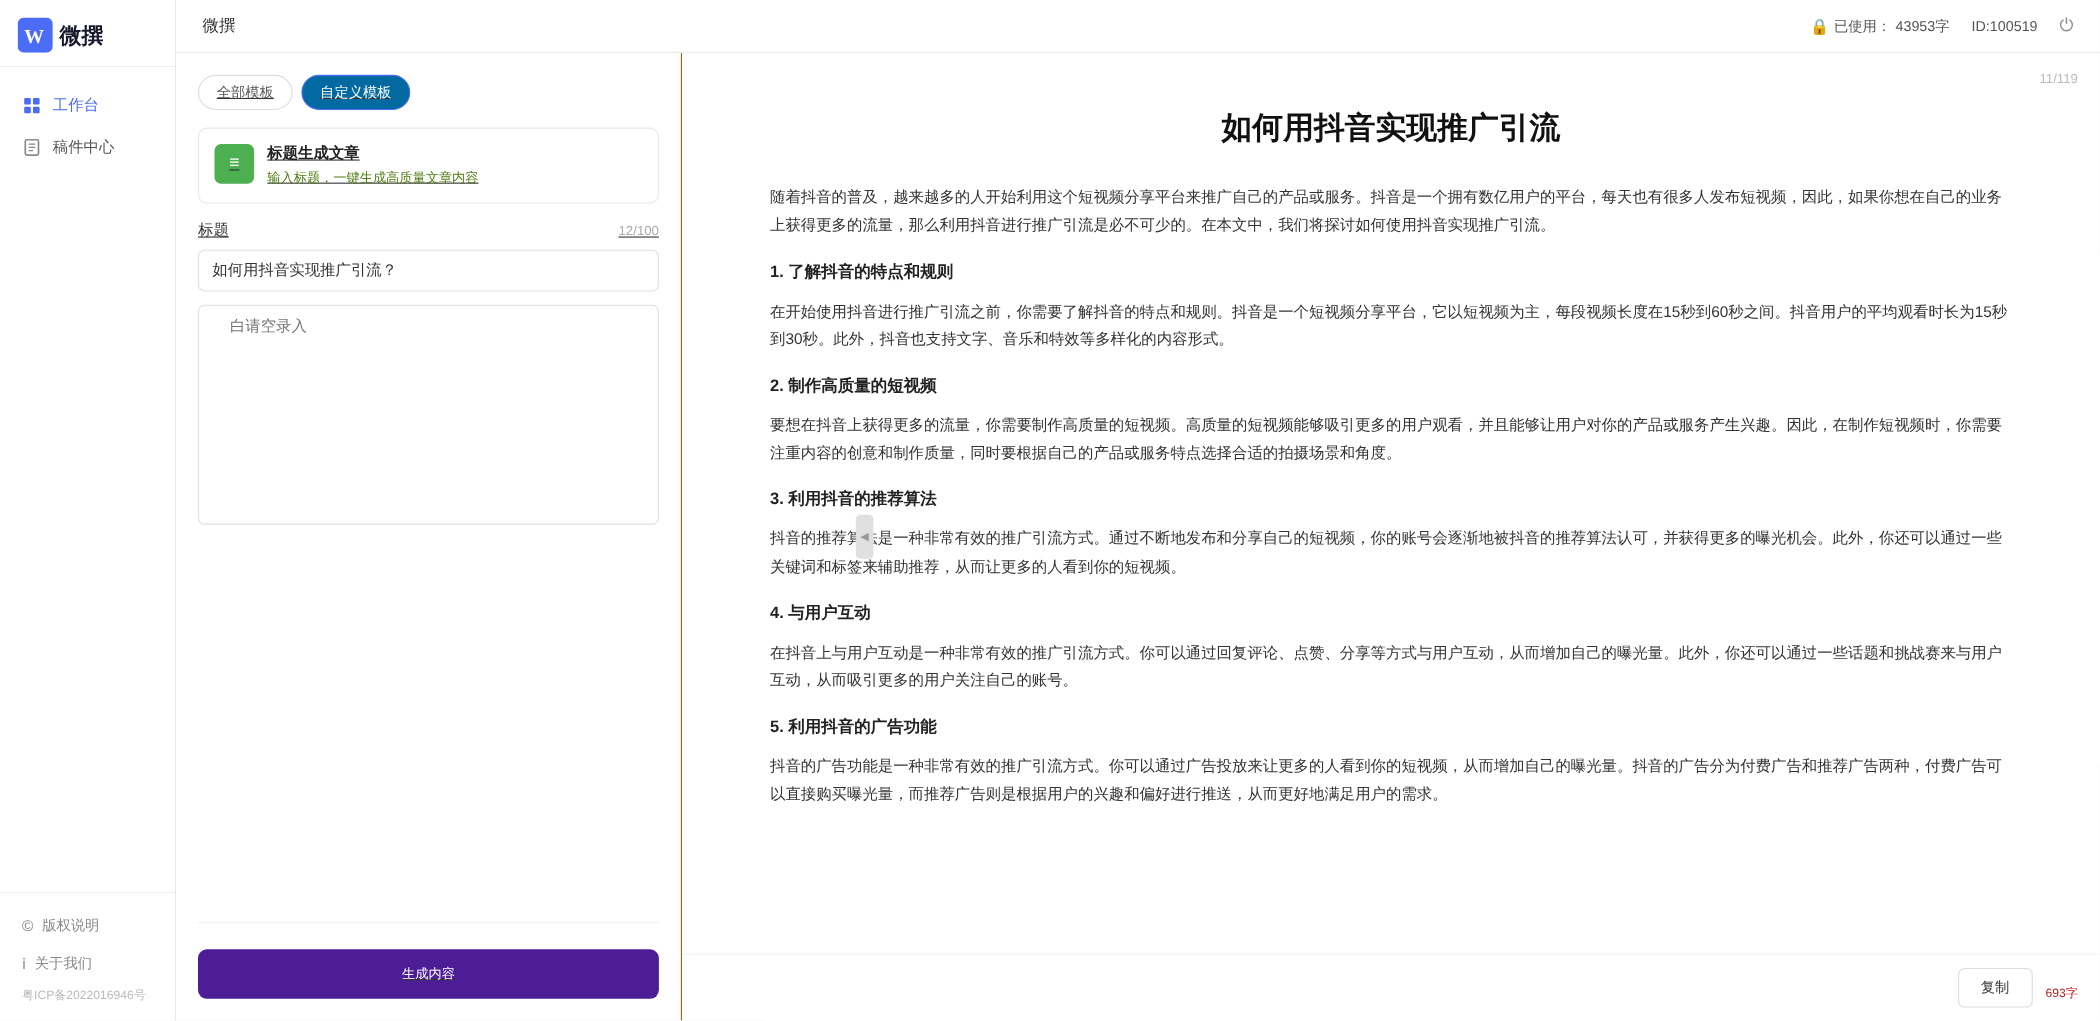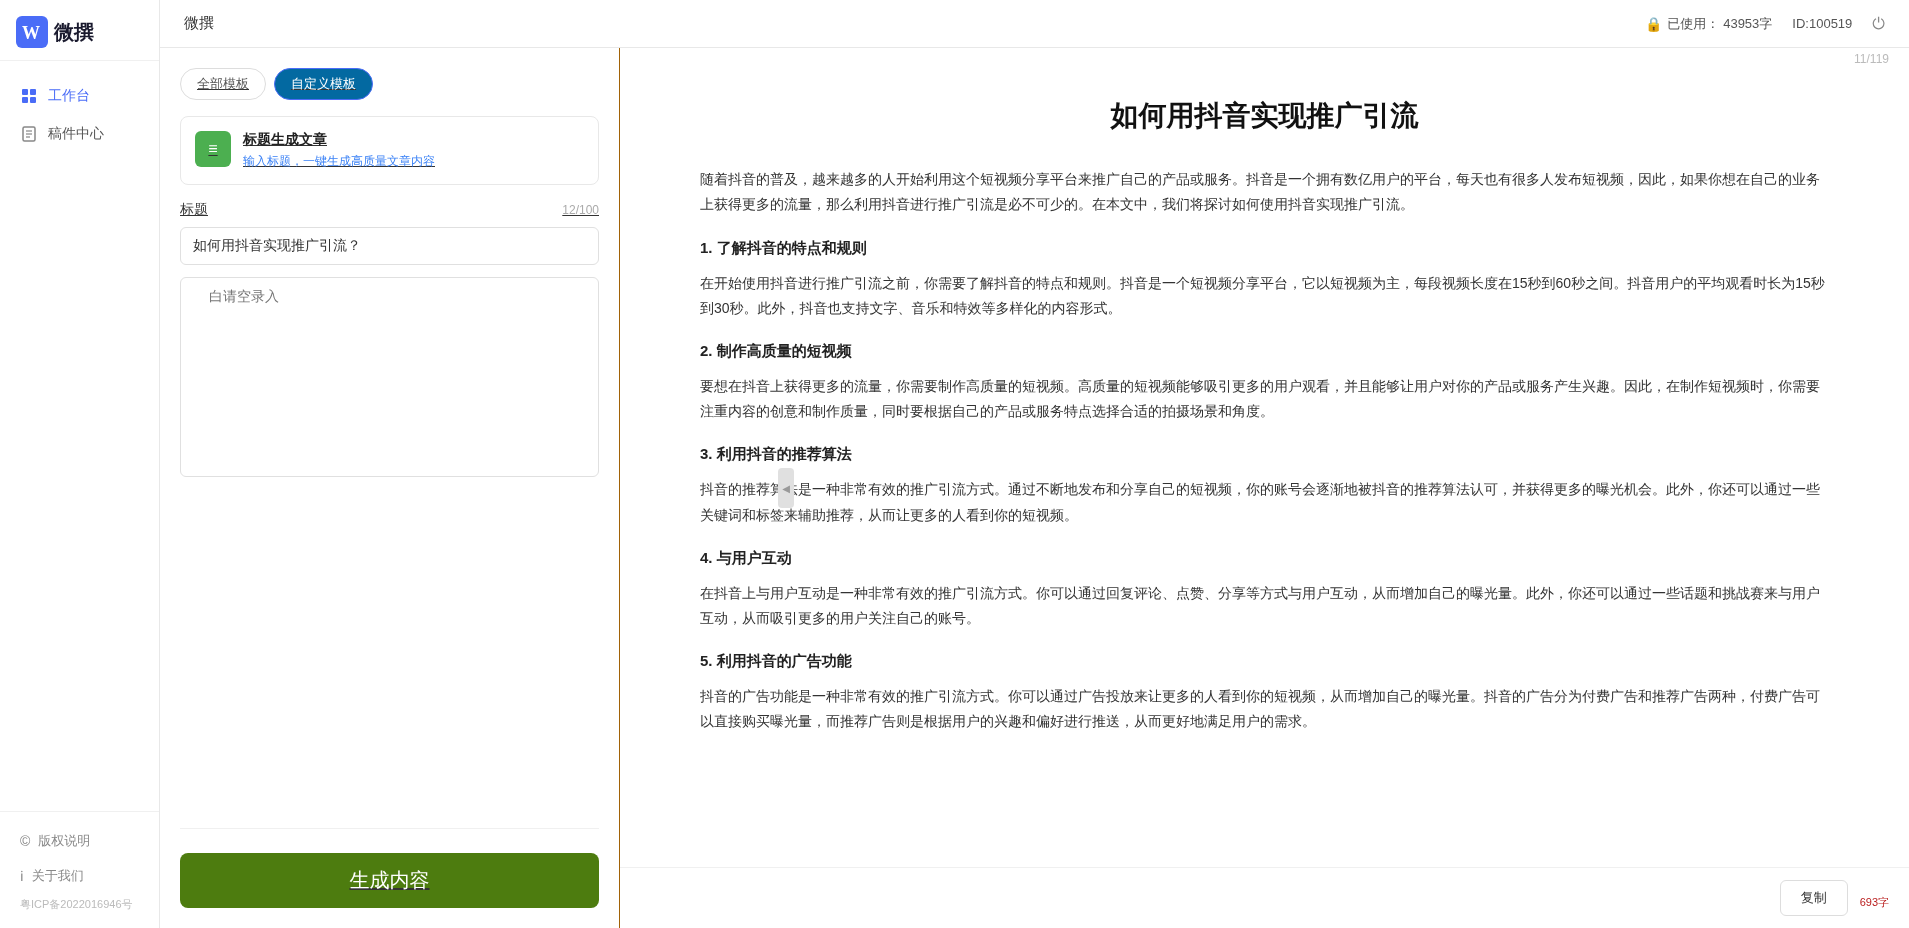--- a/index.html
+++ b/index.html
@@ -197,21 +197,21 @@
     }
     .template-card-info { flex: 1; }
     .template-card-title {
       font-size: 14px;
       font-weight: 600;
       color: #222;
       margin-bottom: 4px;
     }
     .template-card-desc {
       font-size: 12px;
-      color: #3b82f6;
+      color: #4d7c0f;
     }
 
     
     .form-section {
       flex: 1;
     }
     .form-label-row {
       display: flex;
       justify-content: space-between;
       align-items: center;
@@ -256,25 +256,25 @@
     .form-divider {
       border: none;
       border-top: 1px solid #f0f0f0;
       margin: 16px 0;
     }
 
     
     .generate-btn {
       width: 100%;
       padding: 14px;
-      background: #4d7c0f;
+      background: #4c1d95;
       color: #fff;
       border: none;
       border-radius: 8px;
-      font-size: 20px;
+      font-size: 12px;
       font-weight: 500;
       cursor: pointer;
       margin-top: 8px;
       transition: background 0.2s;
     }
 
     
     .right-panel {
       flex: 1;
       background: #fff;
@@ -307,21 +307,21 @@
     .article-body h3 {
       font-size: 15px;
       font-weight: 600;
       margin-bottom: 10px;
       color: #222;
     }
 
     
     .page-counter {
       position: absolute;
-      top: 4px;
+      top: 16px;
       right: 20px;
       font-size: 12px;
       color: #bbb;
     }
 
     
     .right-bottom-bar {
       border-top: 1px solid #f0f0f0;
       padding: 12px 20px;
       display: flex;

